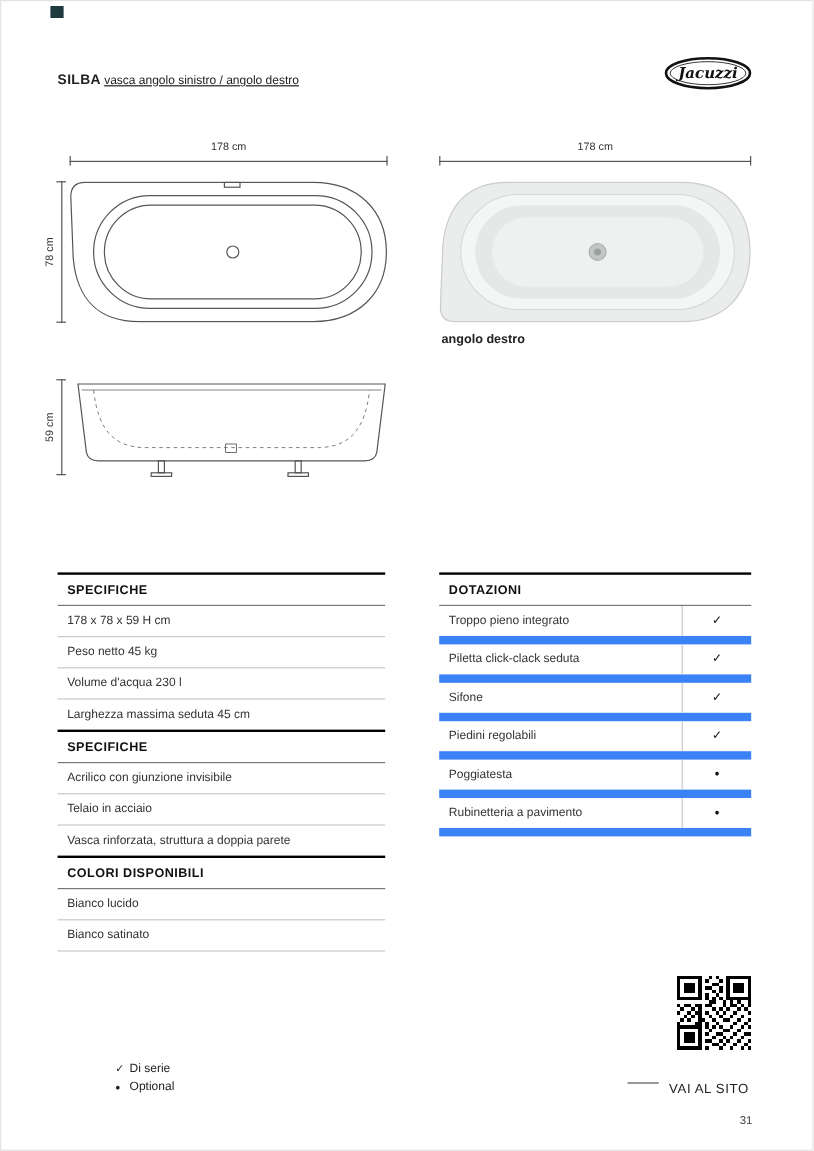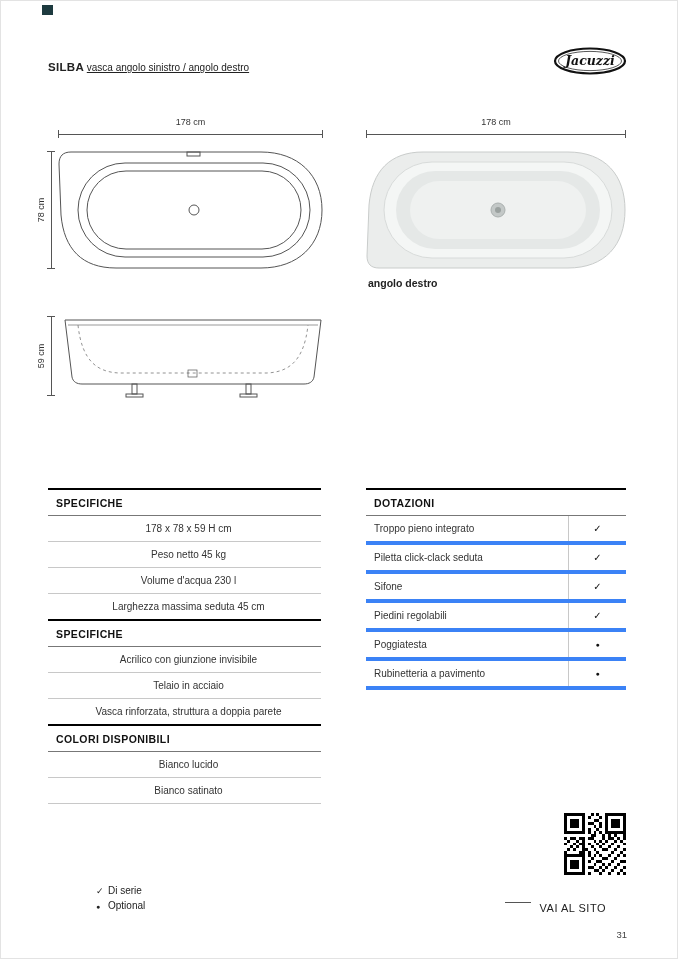--- a/index.html
+++ b/index.html
@@ -48,52 +48,52 @@
     font-size: 9px; color: #333; line-height: 12px;
     transform: rotate(-90deg);
   }
   .drawing { position: absolute; }
   .photo-caption {
     position: absolute; left: 367px; top: 276px;
     font-size: 10.5px; font-weight: bold; color: #222;
   }
 
   
-  .spec-table { position: absolute; top: 487px; }
+  .spec-table { position: absolute; top: 476px; }
   .spec-table.left  { left: 47px;  width: 273px; }
   .spec-table.right { left: 365px; width: 260px; }
   .tbl-header {
     border-top: 2px solid #000;
     border-bottom: 1px solid #777;
     padding: 7px 0 6px 8px;
     font-size: 10.5px; font-weight: bold; letter-spacing: .4px; color: #111;
   }
   .tbl-row {
     border-bottom: 1px solid #c8c8c8;
     padding: 6.5px 0 6.5px 8px;
-    font-size: 10px; color: #333; line-height: 12px; text-align: center;
+    font-size: 10px; color: #333; line-height: 12px;
   }
   .tbl-row.no-line { border-bottom: none; }
-  .dot-row { display: flex; align-items: stretch; border-bottom: 4px solid #3b82f6; }
+  .dot-row { display: flex; align-items: stretch; border-bottom: 7px solid #3b82f6; }
   .dot-row .dot-label {
     flex: 1; padding: 6.5px 0 6.5px 8px; font-size: 10px; color: #333; line-height: 12px;
   }
   .dot-row .dot-symbol {
     width: 58px; border-left: 1px solid #c8c8c8;
     display: flex; align-items: center; justify-content: center;
     font-size: 10px; color: #111;
   }
 
   
   .legend { position: absolute; left: 47px; top: 884px; font-size: 10px; color: #222; }
   .legend-line { margin-bottom: 4px; margin-left: 48px; }
   .legend-line .sym { display: inline-block; width: 12px; font-size: 9px; }
   .qr { position: absolute; left: 563px; top: 812px; width: 62px; height: 62px; }
   .site-link {
-    position: absolute; right: 71px; top: 901px;
+    position: absolute; right: 53px; top: 901px;
     font-size: 11px; letter-spacing: .5px; color: #222;
     display: flex; align-items: flex-start; cursor: pointer; white-space: nowrap;
   }
   .site-link .dash { display: inline-block; width: 26px; height: 1px; background: #555; margin-right: 9px; }
   .page-number { position: absolute; right: 50px; top: 928px; font-size: 9.5px; color: #444; }
 
   svg { display: block; }
 </style>
 </head>
 <body>

